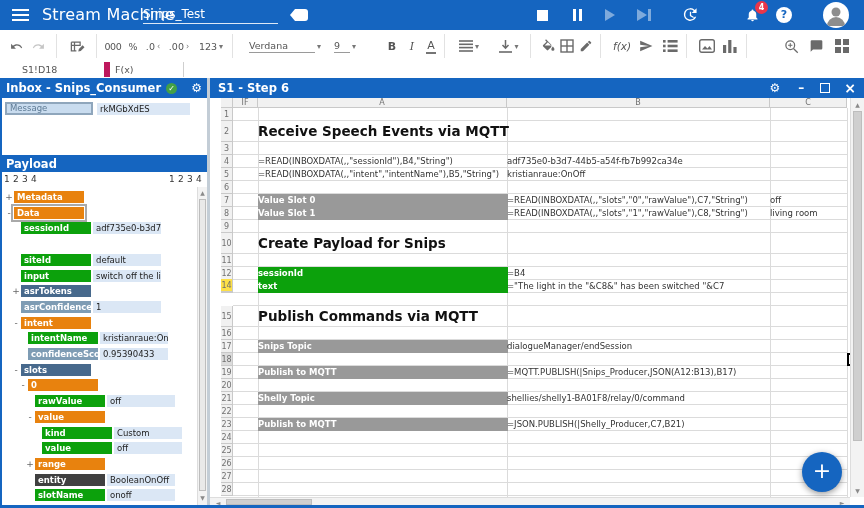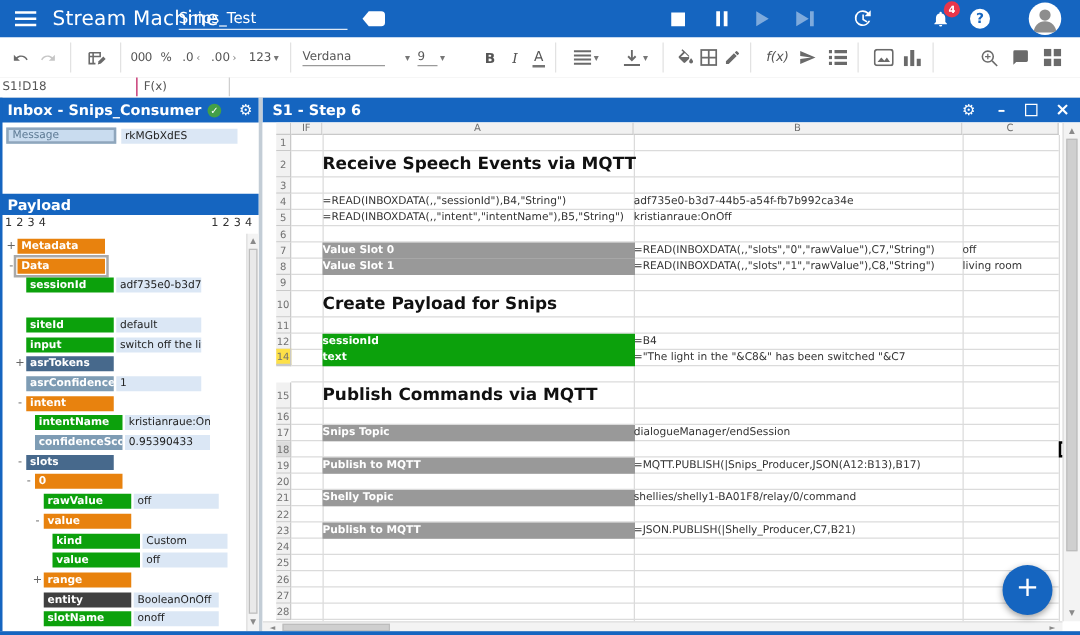--- a/index.html
+++ b/index.html
@@ -29,21 +29,21 @@
   .toolbar{position:absolute;left:0;top:30px;width:864px;height:32px;background:#fff;border-bottom:1px solid #d9d9d9;color:#5f6368;}
   .toolbar > *{position:absolute;top:0;height:32px;display:flex;align-items:center;justify-content:center;}
   .tsep{width:1px;height:24px !important;top:4px !important;background:#e2e2e2;}
   .ttext{font-size:9.5px;color:#555;}
   .caret{font-size:8px;color:#777;margin-left:2px;}
   .uline{border-bottom:1px solid #9a9a9a;padding-bottom:1px;}
   .disab{opacity:.38;}
   .fmt{letter-spacing:-.3px;}
   
   .fbar{position:absolute;left:0;top:62px;width:864px;height:16px;background:#fff;border-bottom:1px solid #cfcfcf;font-size:9.5px;color:#555;}
-  .fbar .cellref{position:absolute;left:0;top:0;width:110px;height:15px;border-right:1px solid #be185d;line-height:15px;padding-left:2px;box-sizing:border-box;}
+  .fbar .cellref{position:absolute;left:0;top:0;width:110px;height:15px;border-right:6px solid #be185d;line-height:15px;padding-left:22px;box-sizing:border-box;}
   .fbar .fxlab{position:absolute;left:110px;top:0;width:74px;height:15px;border-right:1px solid #cfcfcf;line-height:15px;padding-left:5px;box-sizing:border-box;}
   .fbar .finput{position:absolute;left:184px;top:0;right:0;height:15px;line-height:15px;padding-left:5px;}
   
   .workspace{position:absolute;left:0;top:78px;width:864px;height:430px;background:#c3cdd6;}
   .panel-hdr{background:#1565C0;color:#fff;font-size:11.5px;font-weight:bold;display:flex;align-items:center;height:20px;}
   
   .inbox{position:absolute;left:0;top:0;width:207px;height:427px;background:#fff;overflow:hidden;}
   .inbox-hdr{position:absolute;left:0;top:0;width:207px;}
   .checkc{display:inline-block;width:11px;height:11px;background:#43A047;border-radius:50%;color:#fff;
     font-size:8px;line-height:11px;text-align:center;margin-left:5px;}
@@ -166,21 +166,21 @@
       </div>
     <div style="left:166px;width:26px">
         <span class="ttext">.00</span>
         <span class="caret">›</span>
       </div>
     <div style="left:196px;width:30px">
         <span class="ttext">123</span>
         <span class="caret">▾</span>
       </div>
     <div class="tsep" style="left:232px"></div>
-    <div style="left:242px;width:86px;justify-content:space-between">
+    <div style="left:242px;width:86px;justify-content:center">
       <span class="ttext uline" style="width:66px">Verdana</span>
         <span class="caret">▾</span>
     </div>
     <div style="left:334px;width:30px;justify-content:flex-start">
       <span class="ttext uline" style="width:16px">9</span>
         <span class="caret">▾</span>
     </div>
     <div class="ttext" style="left:382px;width:20px;font-weight:bold;font-size:11px">B</div>
     <div class="ttext" style="left:402px;width:20px;font-style:italic;font-size:11px;font-family:'DejaVu Serif',serif">I</div>
     <div class="ttext" style="left:421px;width:20px;font-size:11px">

